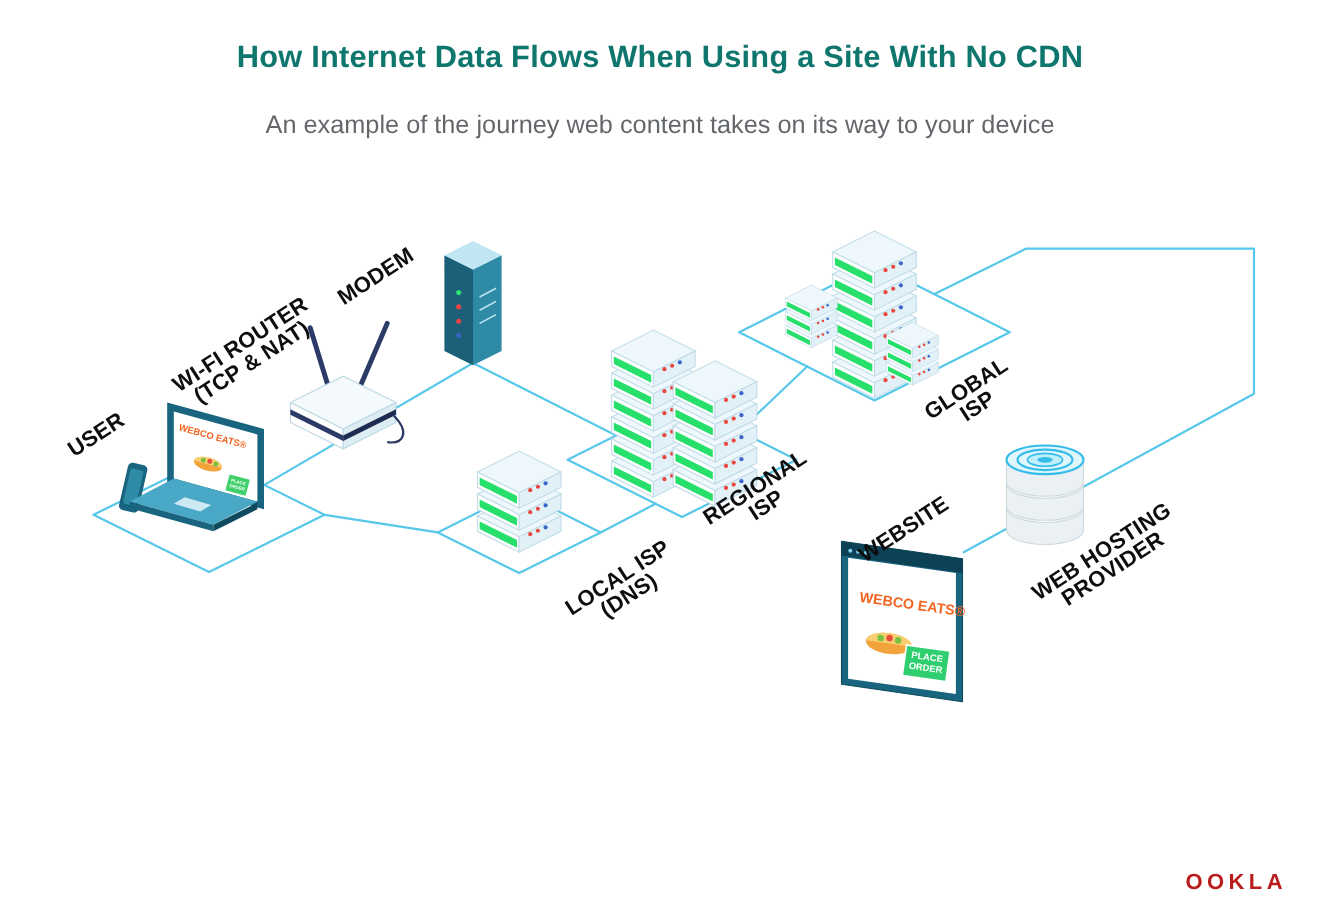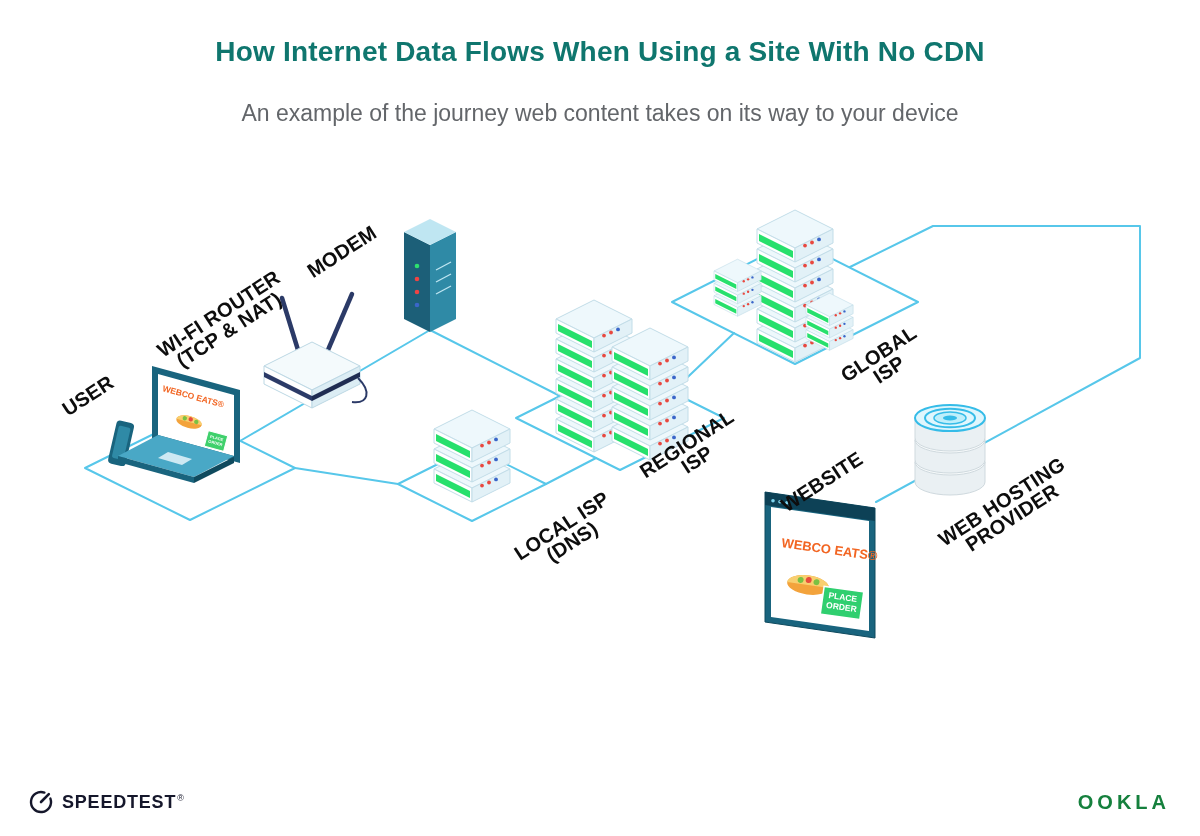--- a/index.html
+++ b/index.html
@@ -24,21 +24,21 @@
   .iso-label span { display:block; }
   svg text { font-family:"Liberation Sans", sans-serif; }
   .footer-left {
     position:absolute; left:28px; top:789px; display:flex; align-items:center; gap:8px;
     color:#15172b;
   }
   .footer-left .brand { font-size:18px; font-weight:700; letter-spacing:0.8px; }
   .footer-left .mark { font-size:9px; vertical-align:super; font-weight:400; margin-left:1px; }
   .footer-right {
     position:absolute; right:30px; top:791px; font-size:20px; font-weight:600;
-    letter-spacing:4px; color:#15803d;text-align:right;
+    letter-spacing:4px; color:#b91c1c;text-align:right;
   }
 </style>
 </head>
 <body>
 
 <div class="canvas">
 
   <div class="title">How Internet Data Flows When Using a Site With No CDN</div>
   <div class="subtitle">An example of the journey web content takes on its way to your device</div>
 
@@ -215,26 +215,17 @@
     <span>ISP</span>
   </div>
   <div class="iso-label" style="left:822px; top:482px;">
     <span>WEBSITE</span>
   </div>
   <div class="iso-label" style="left:1007px; top:510px;">
     <span>WEB HOSTING</span>
     <span>PROVIDER</span>
   </div>
 
-  <div class="footer-left">
-    <svg width="26" height="26" viewBox="0 0 26 26">
-      <path d="M22.4,9.6 A10,10 0 1 1 16.4,3.6" fill="none" stroke="#15172b" stroke-width="2.4" stroke-linecap="round"></path>
-      <path d="M13,13 L20.8,5.2" stroke="#15172b" stroke-width="2.6" stroke-linecap="round"></path>
-    </svg>
-    <div>
-      <span class="brand" style="display:inline;">SPEEDTEST</span><span class="mark" style="display:inline;">®</span>
-    </div>
-  </div>
   <div class="footer-right">
     <span>OOKLA</span>
   </div>
 
 </div>
 
 </body></html>

